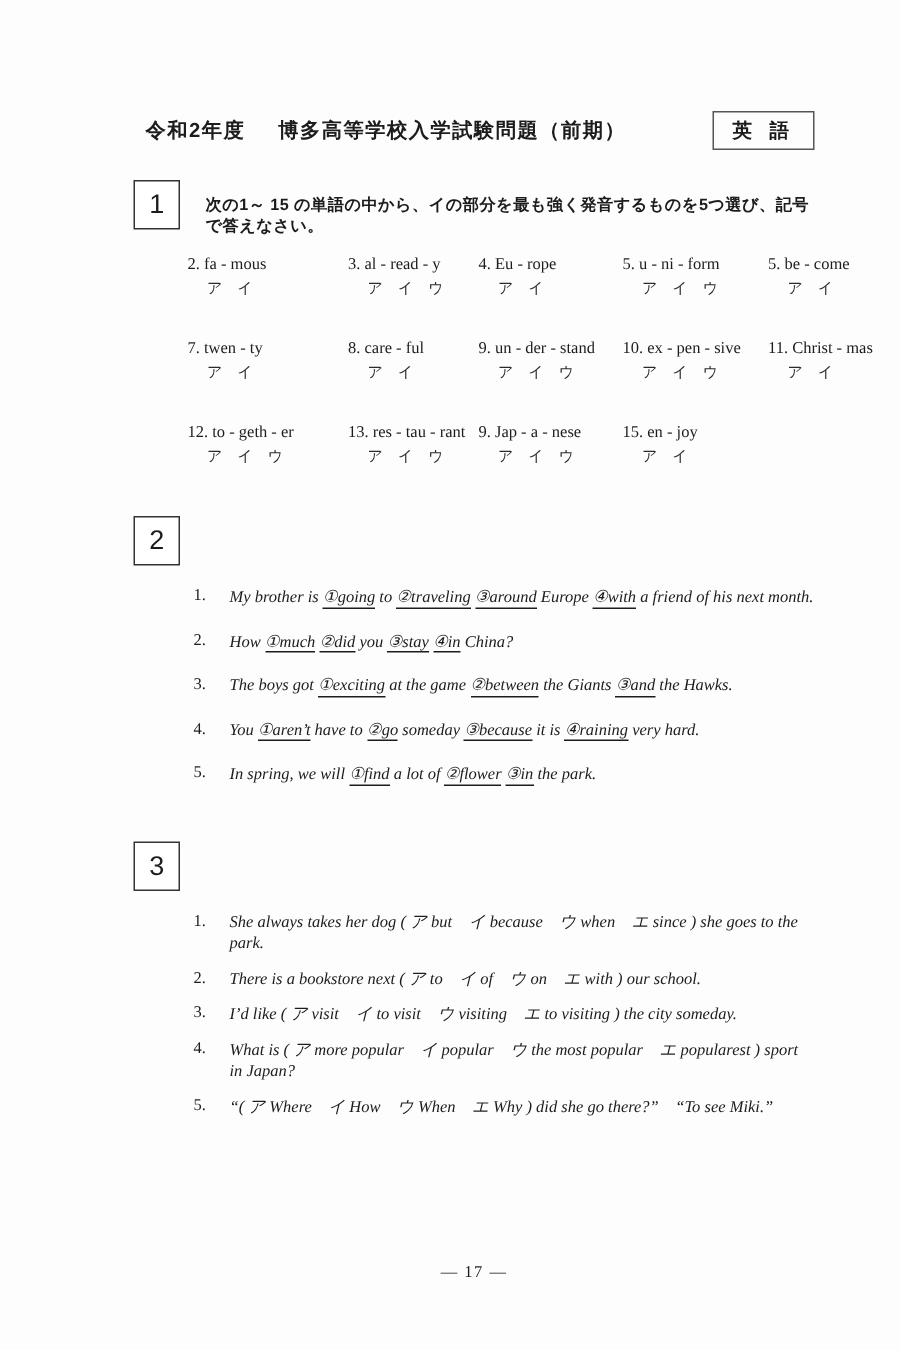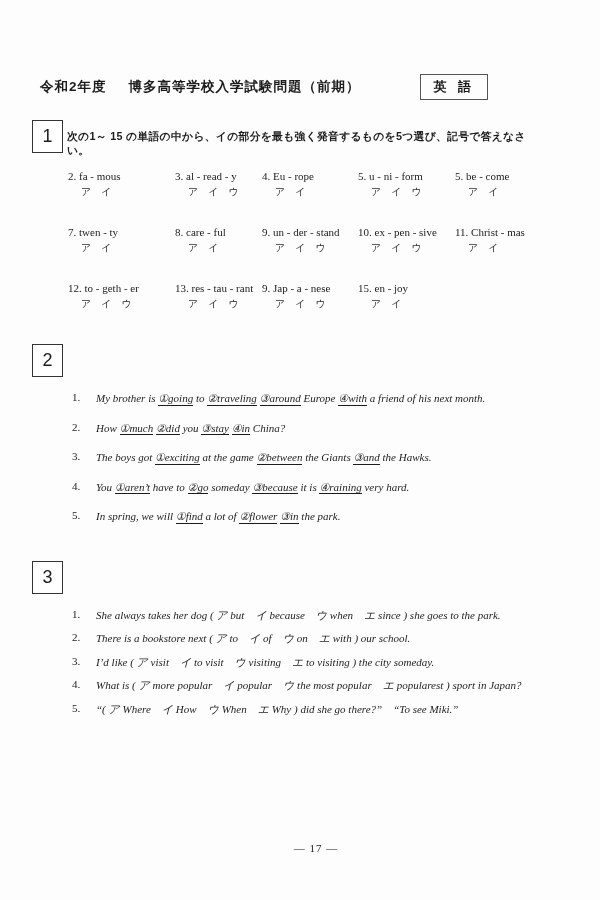--- a/index.html
+++ b/index.html
@@ -4,43 +4,43 @@
 <style>
   * { margin:0; padding:0; box-sizing:border-box; }
   html,body { width:600px; height:900px; }
   body {
     background:#fdfdfd;
     color:#1c1c1c;
     font-family:"Liberation Serif", serif;
     position:relative;
     overflow:hidden;
   }
-  .page { padding:74px 57px 0 32px; position:relative; height:100%; }
+  .page { padding:74px 57px 0 89px; position:relative; height:100%; }
   .jp { font-family:"Liberation Sans", sans-serif; }
 
   
   .header { display:flex; align-items:center; }
   .year { font-weight:bold; font-size:13.5px; margin-left:8px; letter-spacing:1px; }
   .title { font-weight:bold; font-size:13.5px; margin-left:22px; letter-spacing:1px;text-align:center; }
   .subject-box {
-    margin-left:auto; margin-right:55px;
+    margin-left:auto; 
     border:1px solid #555; padding:3px 12px;
     font-weight:bold; font-size:13px; letter-spacing:4px; white-space:nowrap;
   }
 
   
   .section-head { display:flex; align-items:flex-start; }
   .sec-num {
     width:31px; height:33px; flex:none;
     border:1.5px solid #333;
     display:flex; align-items:center; justify-content:center;
     font-family:"Liberation Sans", sans-serif; font-size:18px;
     background:#fff;
   }
-  .sec-inst { font-weight:bold; font-size:10.8px; padding-top:10px; margin-left:4px; letter-spacing:0.3px; }
+  .sec-inst { font-weight:bold; font-size:10.8px; padding-top:10px; margin-left:17px; letter-spacing:0.3px; }
 
   .sec-1 { margin-top:20px; }
   .sec-2 { margin-top:33px; }
   .sec-3 { margin-top:37px; }
 
   
   .word-grid {
     margin:12px 0 0 36px;
     display:grid;
     grid-template-columns:107px 87px 96px 97px 1fr;

